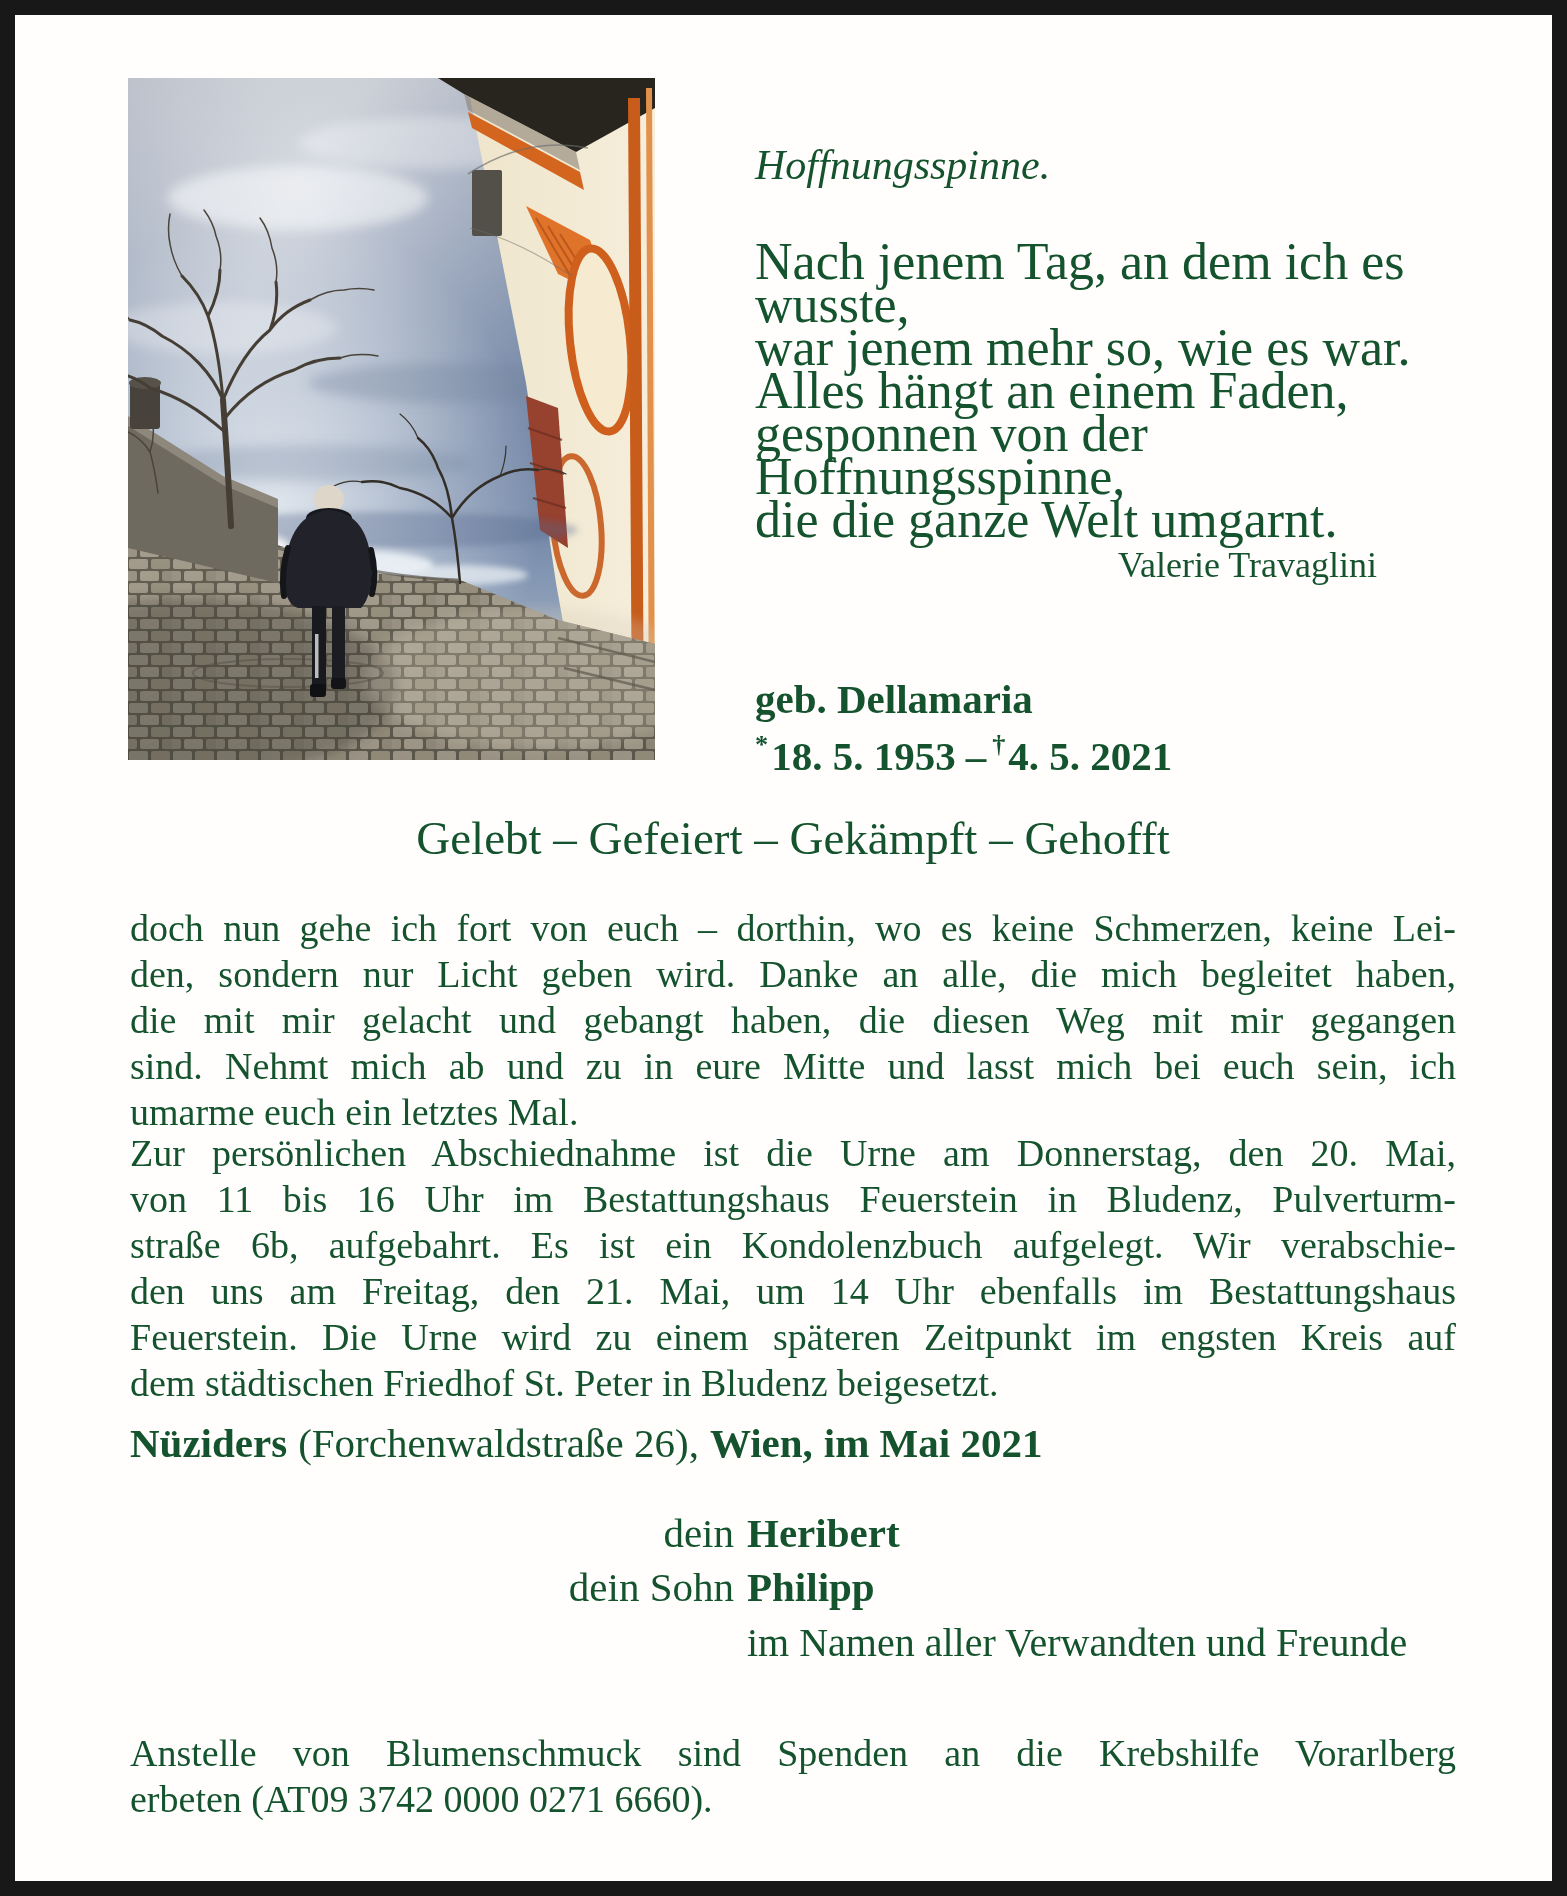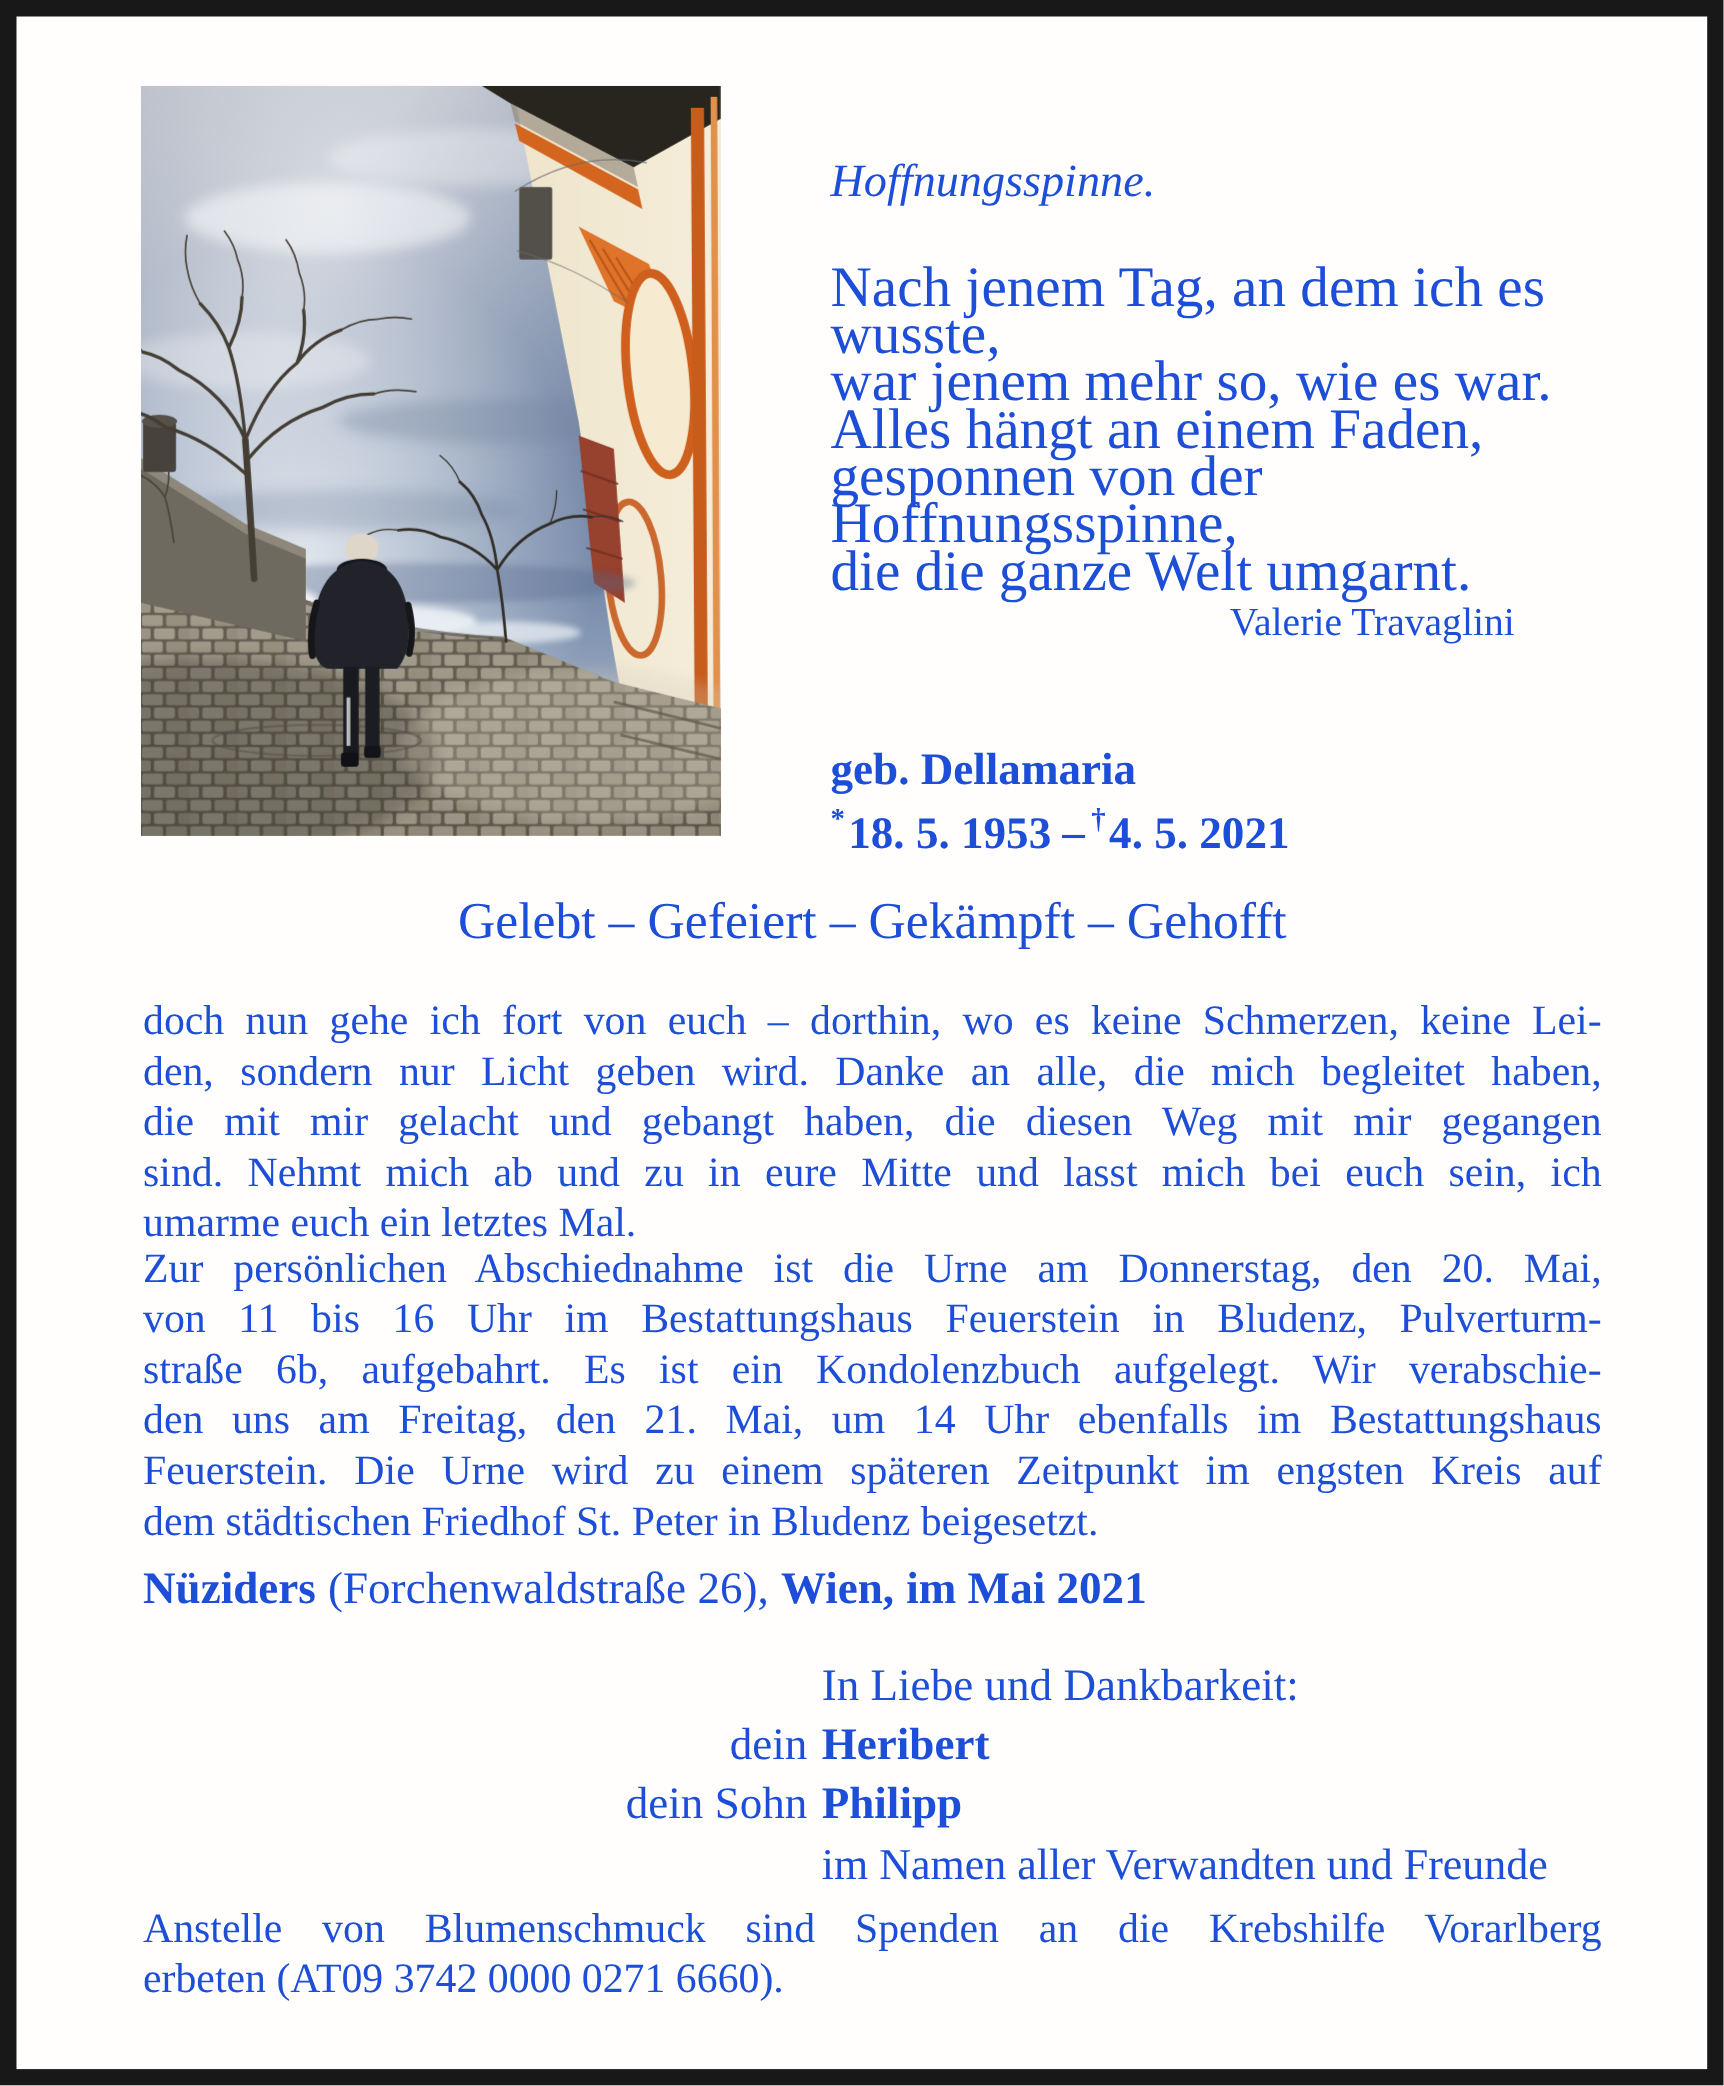--- a/index.html
+++ b/index.html
@@ -1,21 +1,21 @@
 <!DOCTYPE html>
 <html><head>
 <meta charset="utf-8">
 <style>
   html,body { margin:0; padding:0; background:#ffffff; }
   .page {
     position:relative; width:1567px; height:1896px;
     box-sizing:border-box; border:15px solid #181818;
     background:#fffefc; overflow:hidden;
     font-family:"Liberation Serif","DejaVu Serif",serif;
-    color:#1d4ed8;
+    color:#14532d;
   }
   .photo { position:absolute; left:113px; top:63px; width:527px; height:682px; }
   .photo svg { display:block; }
 
   .poem { position:absolute; left:740px; top:127px; width:710px; }
   .poem-title { font-style:italic; font-size:42px; line-height:46px; margin-bottom:52px; }
   .poem-line { font-size:52px; line-height:43px; }
   .poem-attr { font-size:36px; line-height:40px; text-align:right; padding-right:88px; margin-top:4px; }
 
   .deceased-name { position:absolute; left:740px; top:525px; font-size:112px; line-height:112px; letter-spacing:-1px; white-space:nowrap; }
@@ -208,21 +208,20 @@
     <div class="jline">den uns am Freitag, den 21. Mai, um 14 Uhr ebenfalls im Bestattungshaus</div>
     <div class="jline">Feuerstein. Die Urne wird zu einem späteren Zeitpunkt im engsten Kreis auf</div>
     <div class="lline">dem städtischen Friedhof St. Peter in Bludenz beigesetzt.</div>
   </div>
 
   <div class="locline">
     <span class="b">Nüziders</span><span>(Forchenwaldstraße 26),</span><span class="b">Wien,</span><span>im Mai 2021</span>
   </div>
 
   <div class="sig">
-    <div class="sig-heading">In Liebe und Dankbarkeit:</div>
     <div class="sig-row">
       <span class="sig-prefix">dein</span><span class="sig-name">Heribert</span>
     </div>
     <div class="sig-row">
       <span class="sig-prefix">dein Sohn</span><span class="sig-name">Philipp</span>
     </div>
     <div class="sig-footer">im Namen aller Verwandten und Freunde</div>
   </div>
 
   <div class="donation">

